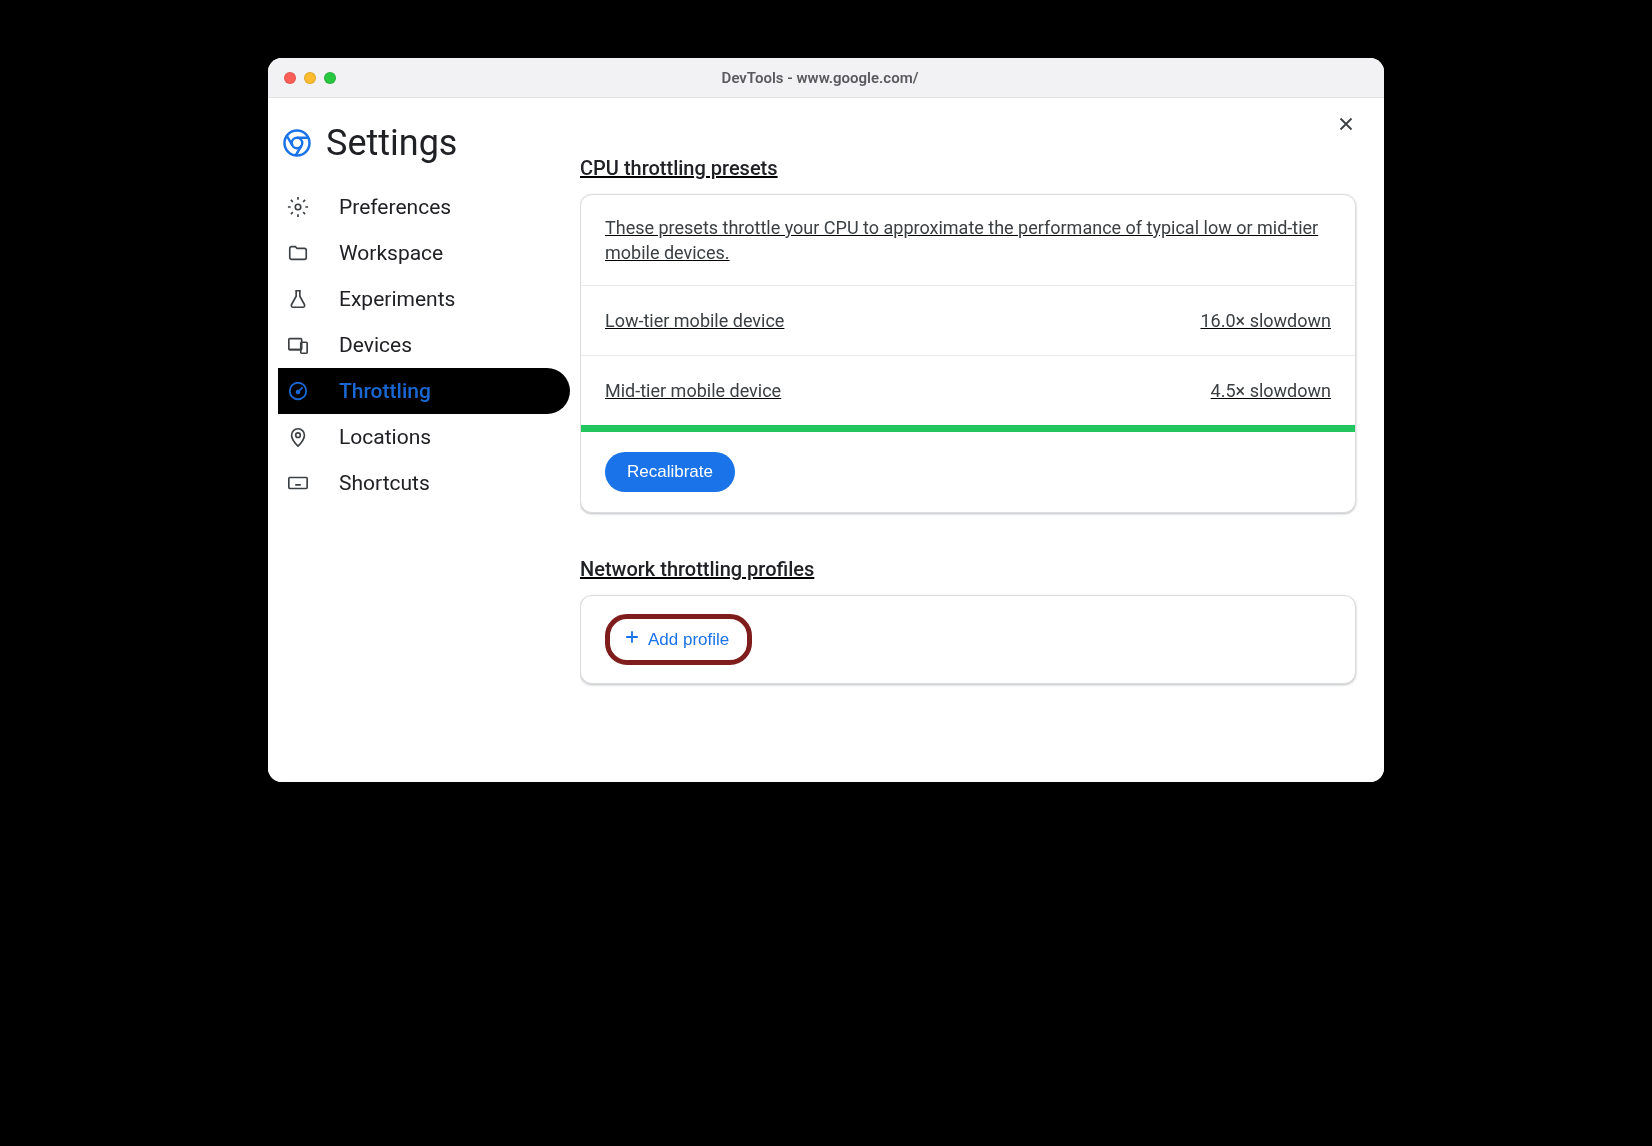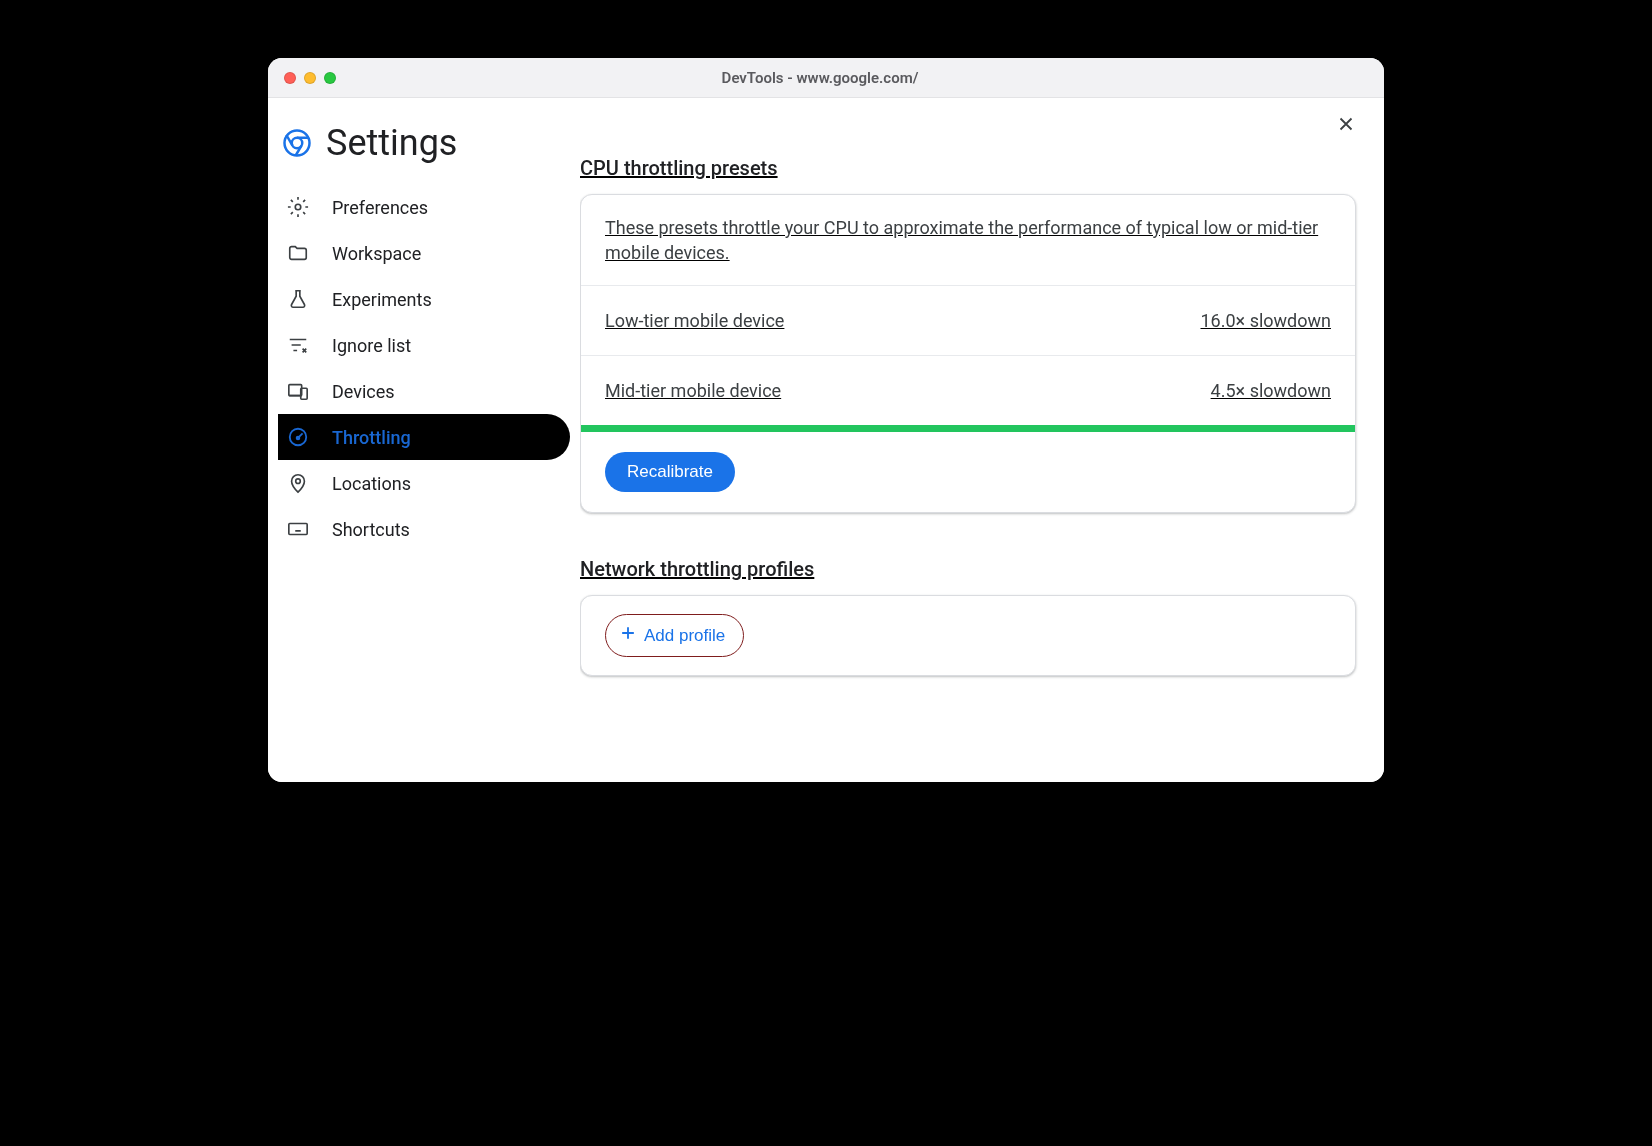--- a/index.html
+++ b/index.html
@@ -99,26 +99,26 @@
     }
 
     .sidebar-nav {
       display: flex;
       flex-direction: column;
     }
 
     .sidebar-item {
       display: flex;
       align-items: center;
-      gap: 22px;
+      gap: 29px;
       padding: 11px 8px;
       border-radius: 0 26px 26px 0;
       cursor: pointer;
       color: #202124;
-      font-size: 18px;
+      font-size: 21px;
       font-weight: 400;
     }
 
     .sidebar-item.active {
       background: #000000;
       color: #1967d2;
       font-weight: 500;
     }
 
     .sidebar-item .icon {
@@ -199,21 +199,21 @@
       border-radius: 20px;
       padding: 10px 22px;
       font-size: 17px;
       font-weight: 500;
       cursor: pointer;
     }
 
     .btn-outline {
       background: #fff;
       color: #1a73e8;
-      border: 1px solid #7f1d1d;
+      border: 5px solid #7f1d1d;
       border-radius: 22px;
       padding: 8px 18px 8px 12px;
       font-size: 17px;
       font-weight: 500;
       cursor: pointer;
       display: inline-flex;
       align-items: center;
       gap: 6px;
     }
 
@@ -272,29 +272,20 @@
 
         <div class="sidebar-item">
           <span class="icon">
             <svg viewBox="0 0 24 24" width="22" height="22" fill="none" stroke="#3c4043" stroke-width="1.8">
               <path d="M9 3h6M10 3v6l-5 9a2 2 0 001.7 3h10.6a2 2 0 001.7-3l-5-9V3"></path>
             </svg>
           </span>
           <span>Experiments</span>
         </div>
 
-        <div class="sidebar-item">
-          <span class="icon">
-            <svg viewBox="0 0 24 24" width="22" height="22" fill="none" stroke="#3c4043" stroke-width="1.8">
-              <path d="M3 6h18M5 12h10M7 18h4"></path>
-              <path d="M17 16l4 4m0-4l-4 4"></path>
-            </svg>
-          </span>
-          <span>Ignore list</span>
-        </div>
 
         <div class="sidebar-item">
           <span class="icon">
             <svg viewBox="0 0 24 24" width="22" height="22" fill="none" stroke="#3c4043" stroke-width="1.8">
               <rect x="2" y="5" width="14" height="12" rx="1"></rect>
               <rect x="15" y="9" width="7" height="12" rx="1"></rect>
               <path d="M2 17h14"></path>
             </svg>
           </span>
           <span>Devices</span>

